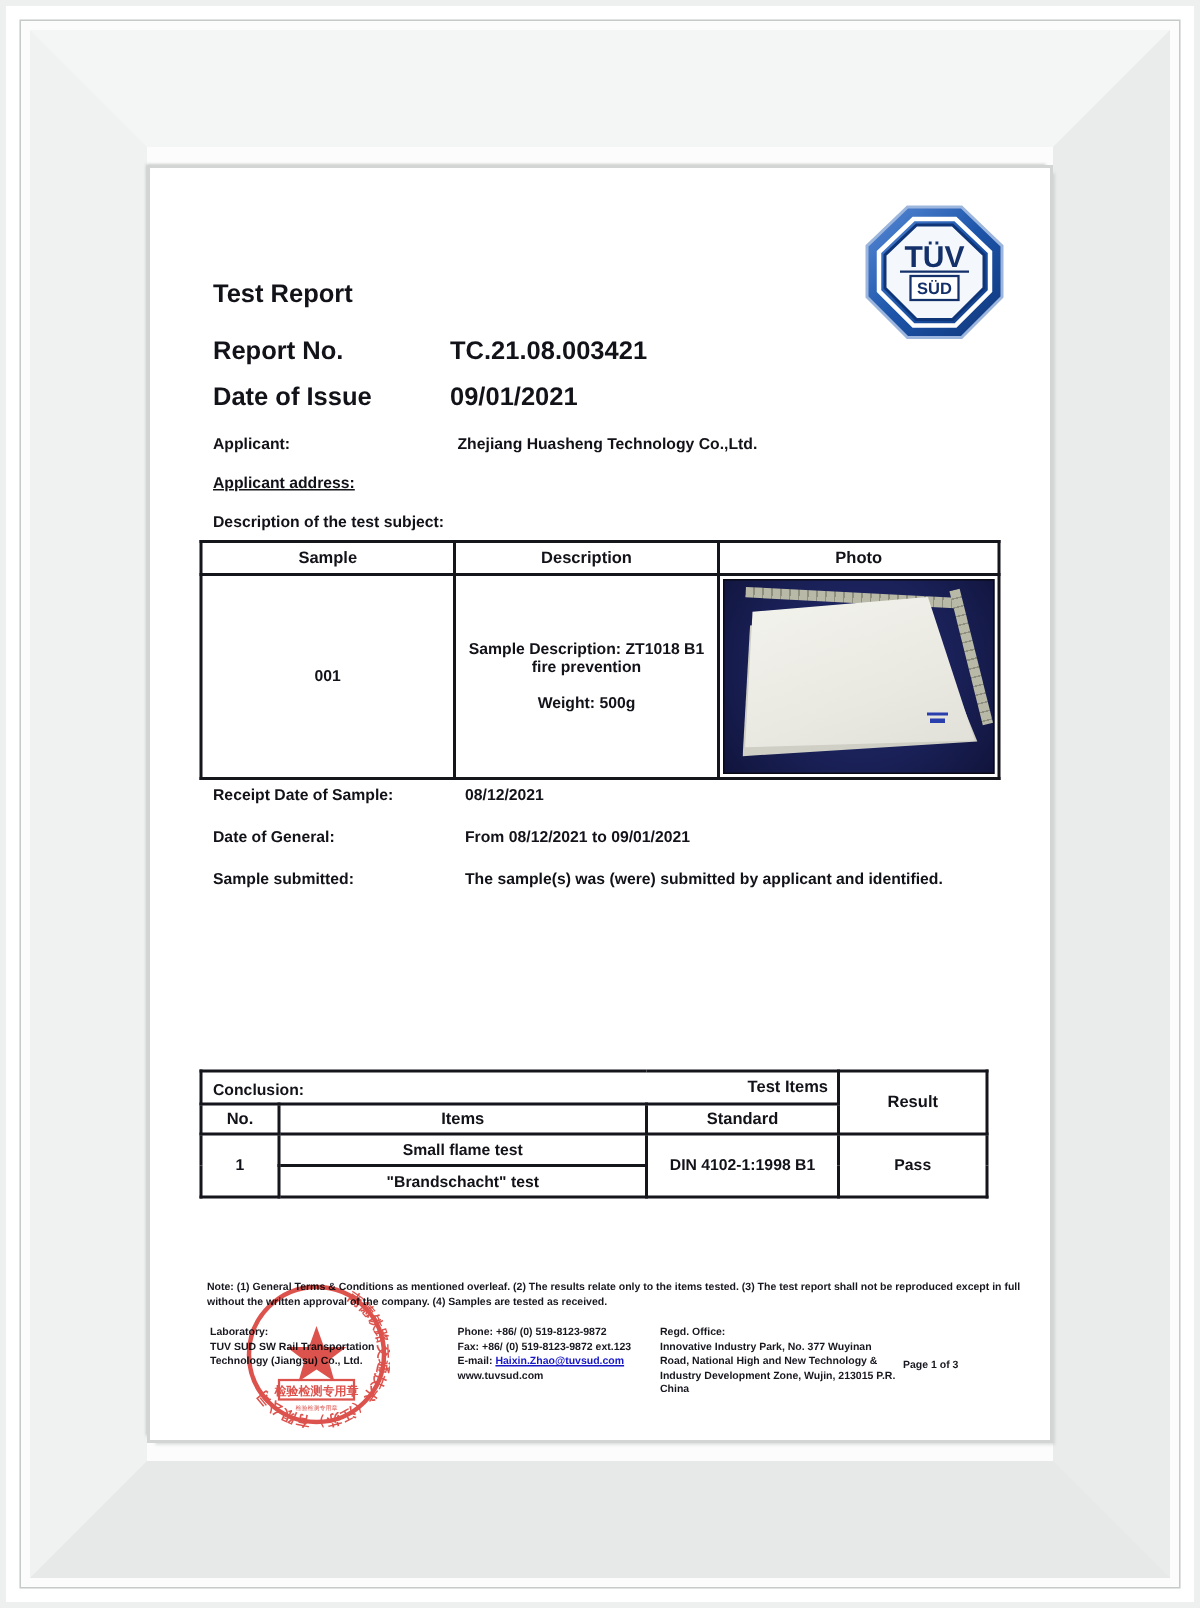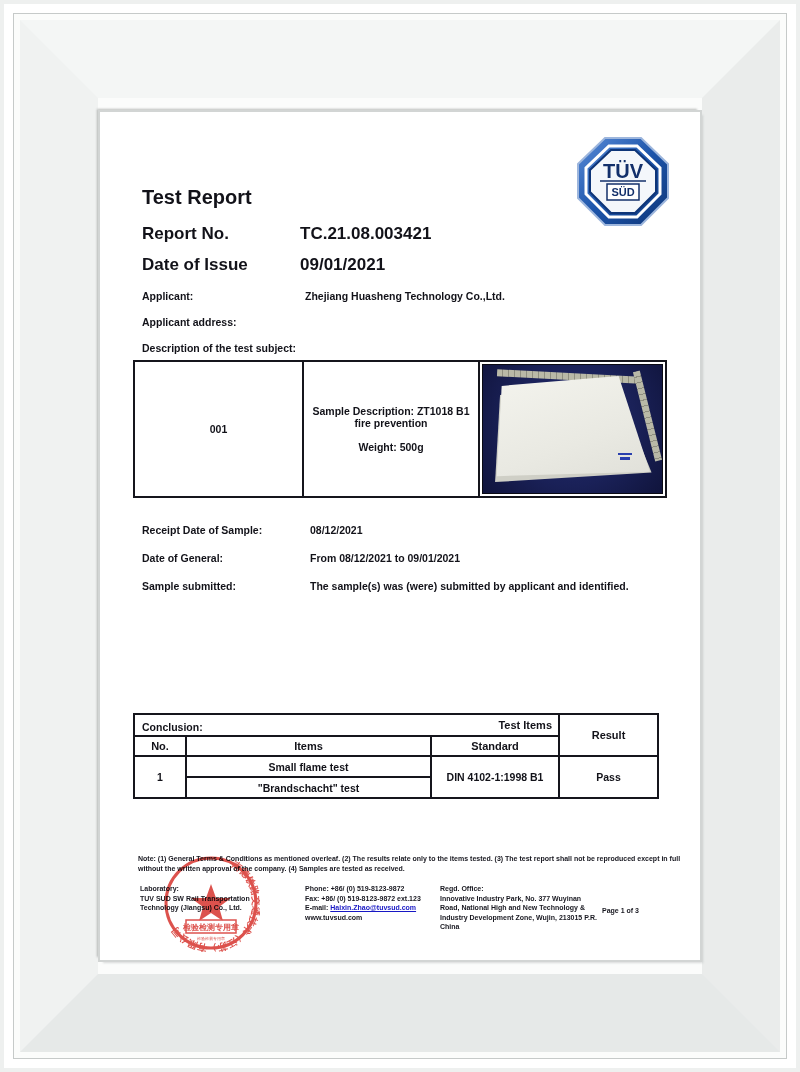--- a/index.html
+++ b/index.html
@@ -18,21 +18,21 @@
     border:78px solid;
     border-color:#f4f6f5 #eaeceb #e6e9e8 #f0f2f1;
     box-sizing:border-box;
   }
   .document{
     position:absolute;left:100px;top:112px;width:600px;height:848px;
     background:#ffffff;color:#121219;
     box-shadow:0 0 0 2px #d2d5d4, -3px -3px 2px rgba(110,115,114,0.45), 3px 3px 2px rgba(150,155,154,0.35);
   }
   .abs{position:absolute;}
-  .title{font-size:20px;font-weight:bold;}
+  .title{font-size:17px;font-weight:bold;}
   .meta{font-size:17px;font-weight:bold;}
   .lbl{font-size:10.5px;font-weight:bold;}
   .val{font-size:10.5px;font-weight:bold;}
 
   
   .logo-svg{display:block;}
 
   
   table{border-collapse:collapse;table-layout:fixed;}
   .doc-table{font-size:10.5px;font-weight:bold;color:#121219;}
@@ -114,30 +114,35 @@
       <text x="49" y="60" text-anchor="middle" font-family="Liberation Sans, sans-serif" font-size="11" font-weight="bold" fill="#13306b">SÜD</text>
     </svg>
 
     <div class="abs meta" style="left:42px;top:112px;">Report No.</div>
     <div class="abs meta" style="left:200px;top:112px;">TC.21.08.003421</div>
     <div class="abs meta" style="left:42px;top:143px;">Date of Issue</div>
     <div class="abs meta" style="left:200px;top:143px;">09/01/2021</div>
 
     <div class="abs lbl" style="left:42px;top:178px;">Applicant:</div>
     <div class="abs val" style="left:205px;top:178px;">Zhejiang Huasheng Technology Co.,Ltd.</div>
-    <div class="abs lbl" style="left:42px;top:204px;">Applicant address:</div>
+    <div class="abs lbl" style="left:42px;top:204px;text-decoration:underline;">Applicant address:</div>
     <div class="abs lbl" style="left:42px;top:230px;">Description of the test subject:</div>
 
     <table class="doc-table abs" style="left:33px;top:248px;width:532px;">
       <colgroup>
           <col style="width:169px">
           <col style="width:176px">
           <col style="width:187px">
         </colgroup>
       <tbody>
+          <tr style="height:22px;">
+        <th>Sample</th>
+        <th>Description</th>
+        <th>Photo</th>
+      </tr>
       <tr style="height:134px;">
         <td>001</td>
         <td>
           <div>Sample Description: ZT1018 B1 fire prevention</div>
           <div style="margin-top:12px;">Weight: 500g</div>
         </td>
         <td class="photo-cell">
           <div class="photo">
             <div class="ruler-h"></div>
             <div class="ruler-v"></div>

